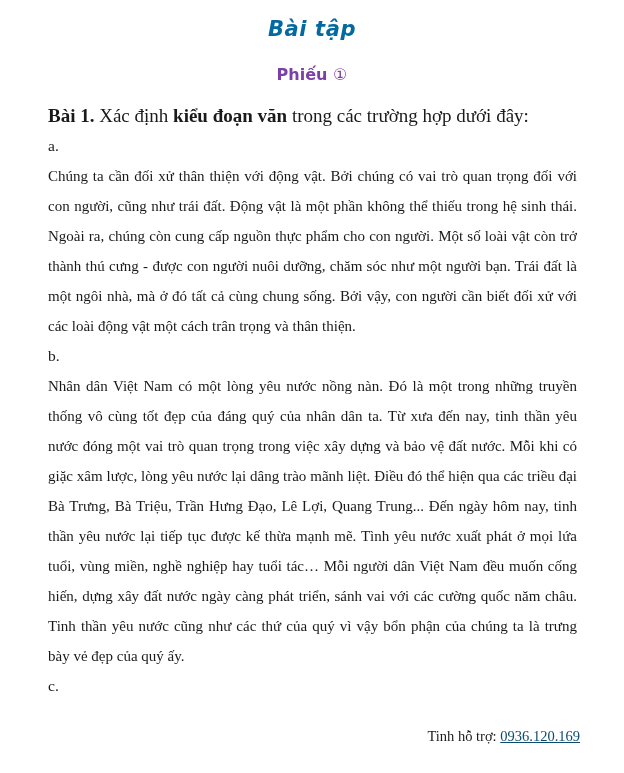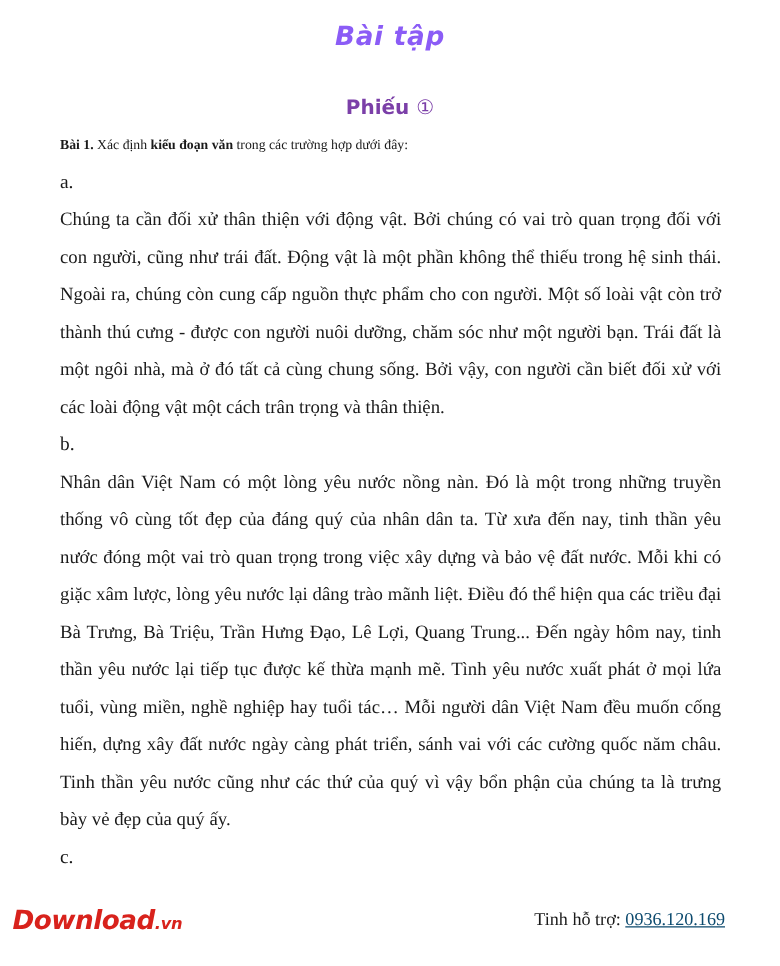--- a/index.html
+++ b/index.html
@@ -20,56 +20,56 @@
   .page {
     position: relative;
     width: 624px;
     height: 773px;
     padding: 0;
   }
 
   
   .doc-title {
     text-align: center;
-    color: #8b5cf6;
+    color: #0369a1;
     font-family: "DejaVu Sans", "Liberation Sans", sans-serif;
     font-size: 21px;
     font-weight: bold;
     font-style: italic;
     letter-spacing: 0.6px;
     margin: 0;
     padding-top: 16px;
     line-height: 26px;
   }
 
   .sheet-title {
     text-align: center;
     color: #7B3FA8;
     font-family: "DejaVu Sans", "Liberation Sans", sans-serif;
     font-size: 16px;
     font-weight: bold;
-    margin: 11px;
+    margin: 0;
     padding-top: 23px;
     line-height: 20px;
   }
   .sheet-title .circled {
     font-size: 16px;
     font-weight: normal;
   }
 
   
   .content {
     position: absolute;
     left: 48px;
     top: 101px;
     width: 529px;
   }
 
   .line-q {
-    font-size: 11px;
+    font-size: 19px;
     line-height: 30px;
     text-align: left;
     margin: 0;
   }
   .line-q b { font-weight: bold; }
 
   .label {
     font-size: 15.5px;
     line-height: 30px;
     margin: 0;
@@ -146,17 +146,16 @@
     <p class="para">Chúng ta cần đối xử thân thiện với động vật. Bởi chúng có vai trò quan trọng đối với con người, cũng như trái đất. Động vật là một phần không thể thiếu trong hệ sinh thái. Ngoài ra, chúng còn cung cấp nguồn thực phẩm cho con người. Một số loài vật còn trở thành thú cưng - được con người nuôi dưỡng, chăm sóc như một người bạn. Trái đất là một ngôi nhà, mà ở đó tất cả cùng chung sống. Bởi vậy, con người cần biết đối xử với các loài động vật một cách trân trọng và thân thiện.</p>
 
     <p class="label">b.</p>
     <p class="para">Nhân dân Việt Nam có một lòng yêu nước nồng nàn. Đó là một trong những truyền thống vô cùng tốt đẹp của đáng quý của nhân dân ta. Từ xưa đến nay, tinh thần yêu nước đóng một vai trò quan trọng trong việc xây dựng và bảo vệ đất nước. Mỗi khi có giặc xâm lược, lòng yêu nước lại dâng trào mãnh liệt. Điều đó thể hiện qua các triều đại Bà Trưng, Bà Triệu, Trần Hưng Đạo, Lê Lợi, Quang Trung... Đến ngày hôm nay, tinh thần yêu nước lại tiếp tục được kế thừa mạnh mẽ. Tình yêu nước xuất phát ở mọi lứa tuổi, vùng miền, nghề nghiệp hay tuổi tác… Mỗi người dân Việt Nam đều muốn cống hiến, dựng xây đất nước ngày càng phát triển, sánh vai với các cường quốc năm châu. Tinh thần yêu nước cũng như các thứ của quý vì vậy bổn phận của chúng ta là trưng bày vẻ đẹp của quý ấy.</p>
 
     <p class="label">c.</p>
 
   </div>
 
   <div class="footer">
-    <div class="logo"><span>Download</span><span class="tld">.vn</span></div>
     <div class="zalo"><span>Tinh hỗ trợ: </span><span class="phone">0936.120.169</span></div>
   </div>
 
 </div>
 
 </body></html>

